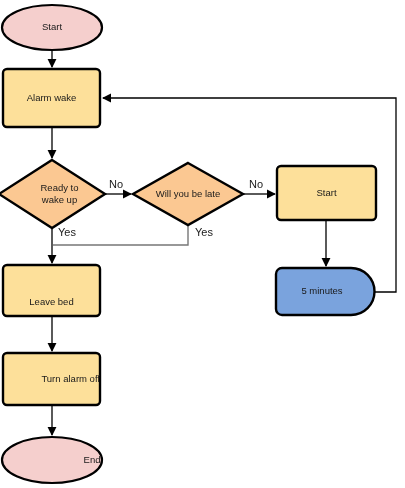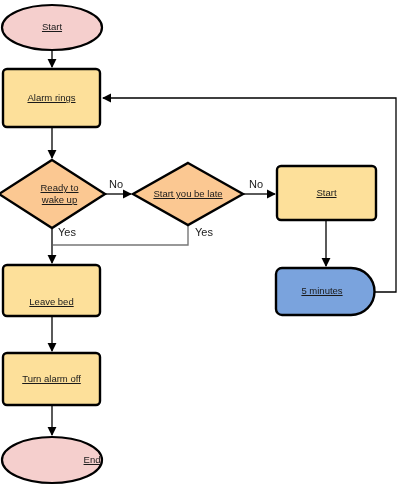--- a/index.html
+++ b/index.html
@@ -24,21 +24,20 @@
   }
   .node-label {
     position: absolute;
     text-align: center;
     font-family: "Liberation Sans", sans-serif;
     font-size: 9.5px;
     color: #1a1a1a;
     line-height: 12px;
     pointer-events: none;
     white-space: pre-line;
-    text-decoration: underline;
   }
   .edge-label {
     position: absolute;
     font-family: "Liberation Sans", sans-serif;
     font-size: 11px;
     color: #1a1a1a;
     line-height: 11px;
     white-space: nowrap;
   }
 </style>
@@ -103,34 +102,34 @@
     <rect x="3" y="265" width="97" height="51" rx="4" ry="4" fill="#fde09a" stroke="#000000" stroke-width="2.4"></rect>
 
     <rect x="3" y="353" width="97" height="52" rx="4" ry="4" fill="#fde09a" stroke="#000000" stroke-width="2.4"></rect>
 
     <ellipse cx="52" cy="460" rx="50" ry="23" fill="#f5cfcd" stroke="#000000" stroke-width="2.2"></ellipse>
   </g>
 </svg>
 
 <div class="node-label" style="left:2px; top:21px; width:100px;">Start</div>
 
-<div class="node-label" style="left:3px; top:92px; width:97px;">Alarm rings</div>
+<div class="node-label" style="left:3px; top:92px; width:97px;">Alarm wake</div>
 
 <div class="node-label" style="left:7px; top:182px; width:105px;">Ready to
 wake up</div>
 
-<div class="node-label" style="left:128px; top:188px; width:120px;">Start you be late</div>
+<div class="node-label" style="left:128px; top:188px; width:120px;">Will you be late</div>
 
 <div class="node-label" style="left:277px; top:187px; width:99px;">Start</div>
 
 <div class="node-label" style="left:276px; top:285px; width:92px;">5 minutes</div>
 
 <div class="node-label" style="left:3px; top:296px; width:97px;">Leave bed</div>
 
-<div class="node-label" style="left:3px; top:373px; width:97px;">Turn alarm off</div>
+<div class="node-label" style="left:3px; top:373px; width:97px;text-align:right;">Turn alarm off</div>
 
 <div class="node-label" style="left:2px; top:454px; width:100px;padding-left:40px;">End</div>
 
 <div class="edge-label" style="left:109px; top:179px;">No</div>
 
 <div class="edge-label" style="left:249px; top:179px;">No</div>
 
 <div class="edge-label" style="left:58px; top:227px;">Yes</div>
 
 <div class="edge-label" style="left:195px; top:227px;">Yes</div>

